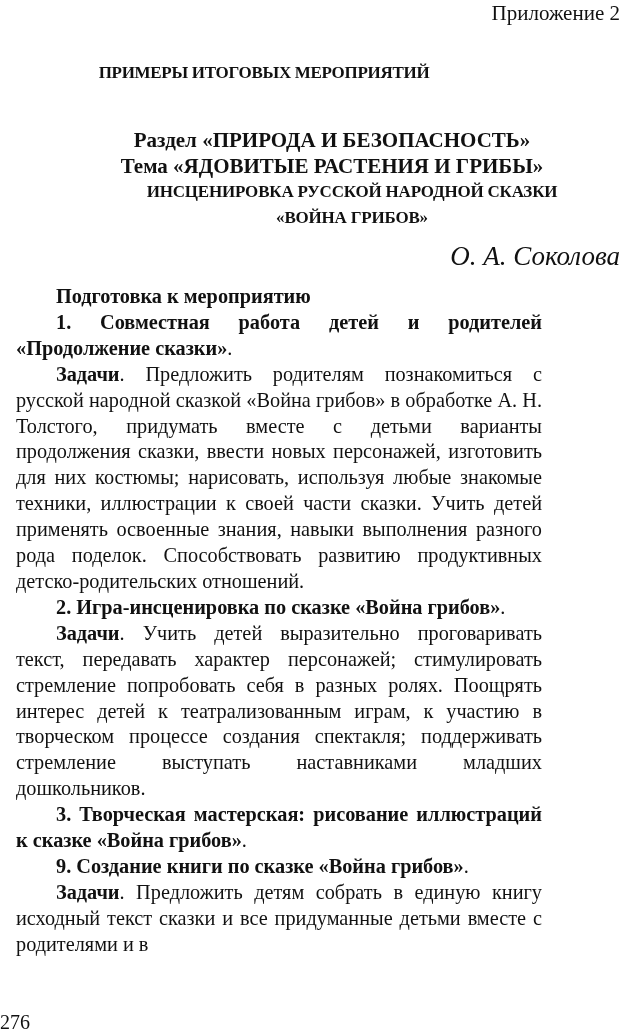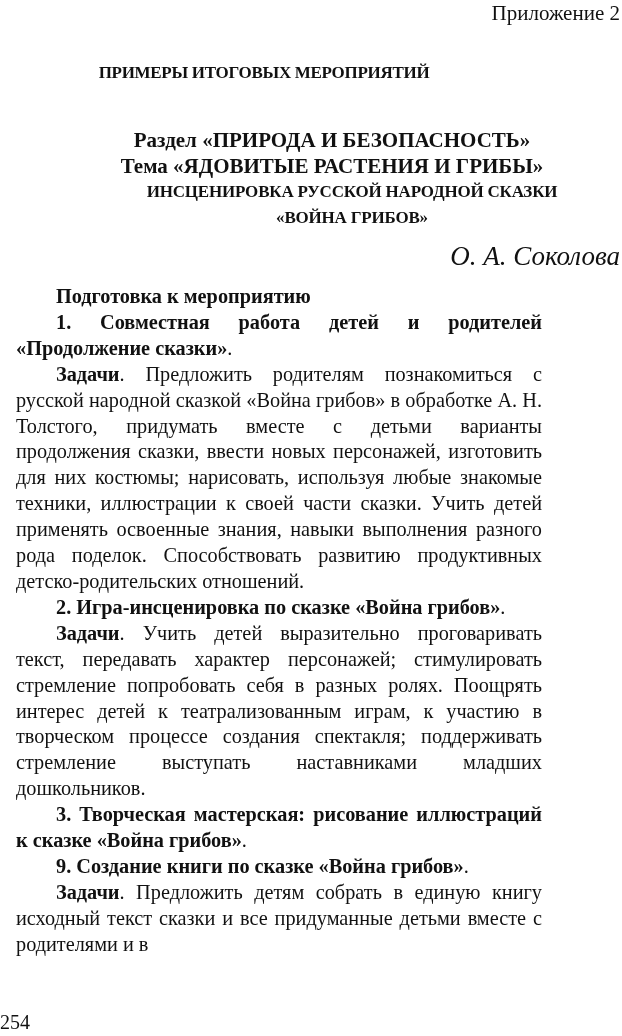--- a/index.html
+++ b/index.html
@@ -67,14 +67,14 @@
 
     <p><span class="b">2. Игра-инсценировка по сказке «Война грибов»</span><span>.</span></p>
     <p><span class="b">Задачи</span><span>. Учить детей выразительно проговаривать текст, передавать характер персонажей; стимулировать стремление попробовать себя в разных ролях. Поощрять интерес детей к театрализованным играм, к участию в творческом процессе создания спектакля; поддерживать стремление выступать на­ставниками младших дошкольников.</span></p>
 
     <p><span class="b">3. Творческая мастерская: рисование иллюстраций к сказке «Война грибов»</span><span>.</span></p>
 
     <p><span class="b">9. Создание книги по сказке «Война грибов»</span><span>.</span></p>
     <p><span class="b">Задачи</span><span>. Предложить детям собрать в единую книгу исходный текст сказки и все придуманные детьми вместе с родителями и в</span></p>
   </div>
 
-  <div class="page-number">254</div>
+  <div class="page-number">276</div>
 </div>
 
 </body></html>

